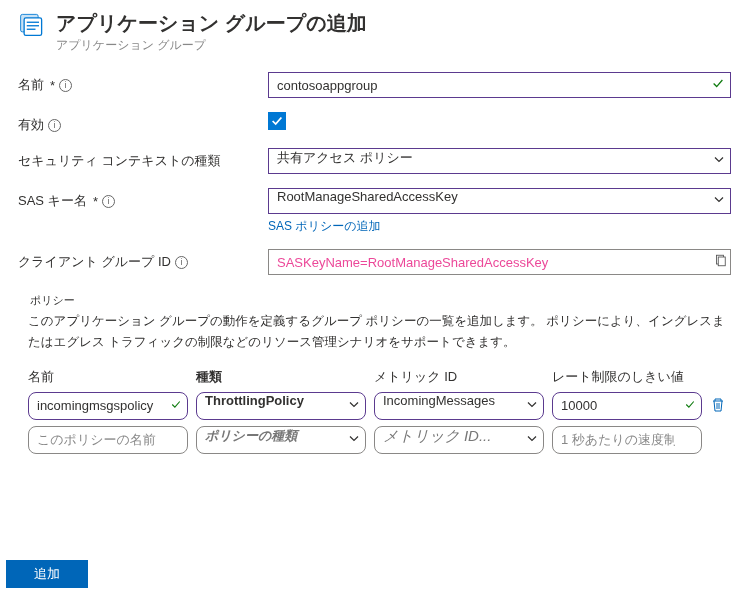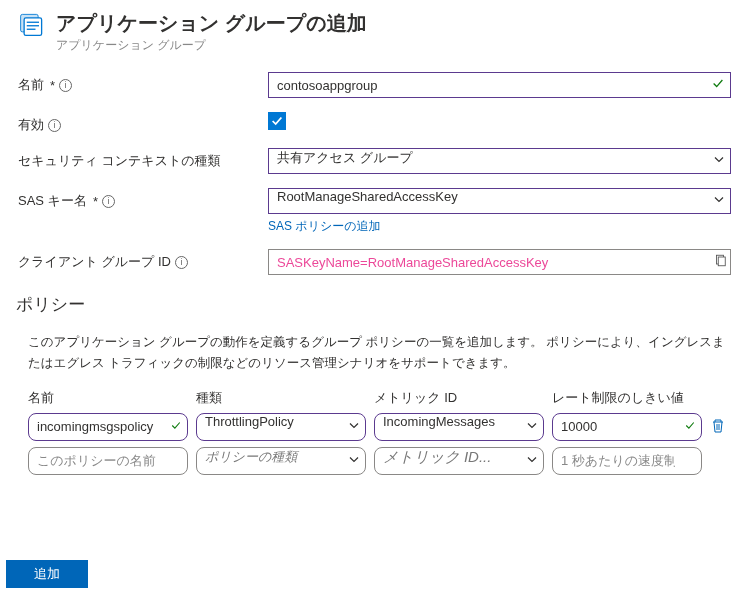--- a/index.html
+++ b/index.html
@@ -18,29 +18,29 @@
 .text-input.valid{border-color:#5b3a8f;}
 .input-wrap{position:relative;}
 .check-suffix{position:absolute;right:6px;top:50%;transform:translateY(-50%);color:#107c10;}
 .chev-suffix{position:absolute;right:6px;top:50%;transform:translateY(-50%);color:#323130;pointer-events:none;}
 .copy-suffix{position:absolute;right:4px;top:50%;transform:translateY(-50%);cursor:pointer;}
 .checkbox{width:18px;height:18px;background:#0078d4;display:inline-flex;align-items:center;justify-content:center;cursor:pointer;}
 .select{width:100%;height:26px;border:1px solid #8a8886;padding:0 26px 0 8px;font-size:13px;background:#fff;cursor:pointer;}
 .select.valid{border-color:#5b3a8f;}
 .link{color:#0066b8;font-size:12px;cursor:pointer;display:inline-block;margin-top:4px;}
 .readonly-input{width:100%;height:26px;border:1px solid #8a8886;padding:0 30px 0 8px;font-size:13px;background:#fff;color:#ec4899;}
-.section-title{font-size:17px;margin:18px 0 16px 0;padding-left:16px;}
+.section-title{font-size:11px;margin:18px 0 3px 0;padding-left:30px;}
 .section-desc{font-size:12.5px;color:#323130;line-height:1.7;padding:0 18px 0 28px;margin-bottom:14px;}
 .policy-grid{padding:0 18px 0 28px;}
 .policy-head{display:flex;gap:8px;margin-bottom:6px;}
 .policy-head>div{font-size:13px;color:#323130;}
 .policy-row{display:flex;gap:8px;margin-bottom:6px;align-items:center;}
 .pc{position:relative;}
 .pc-name{width:160px;}
-.pc-type{width:170px;}
+.pc-type{width:170px;font-weight:bold;}
 .pc-metric{width:170px;}
 .pc-rate{width:150px;}
 .pc .text-input,.pc .select{height:28px;border-radius:8px;}
 .pc .placeholder{color:#777;font-style:italic;font-family:"Yu Gothic UI","Meiryo",sans-serif;text-align:right;}
 .pc .placeholder.metric{font-style:italic;}
 .delete-btn{width:18px;height:18px;cursor:pointer;color:#0066b8;}
 .footer{position:absolute;bottom:16px;left:6px;}
 .primary-btn{background:#0066b8;color:#fff;border:none;height:28px;padding:0 28px;font-size:13px;cursor:pointer;}
 input::placeholder{color:#888;}
 </style>
@@ -96,21 +96,21 @@
       </span>
     </div>
   </div>
 
   <div class="row">
     <div class="label-col">
       <span>セキュリティ コンテキストの種類</span>
     </div>
     <div class="field-col">
       <div class="input-wrap">
-        <div class="select valid"><span>共有アクセス グループ</span></div>
+        <div class="select valid"><span>共有アクセス ポリシー</span></div>
         <span class="chev-suffix">
           <svg width="12" height="12" viewBox="0 0 12 12">
               <path d="M2 4 L6 8 L10 4" stroke="#323130" stroke-width="1.2" fill="none"></path>
             </svg>
         </span>
       </div>
     </div>
   </div>
 
   <div class="row">

